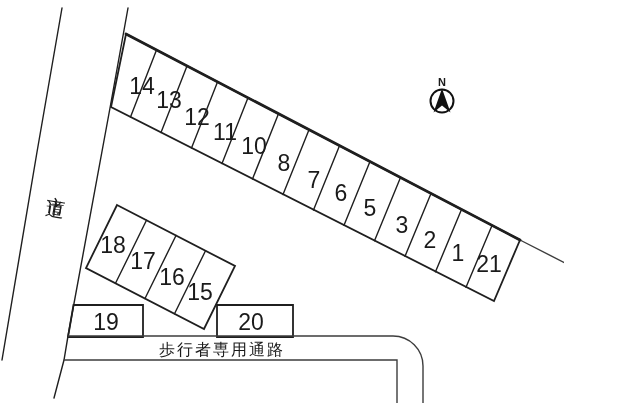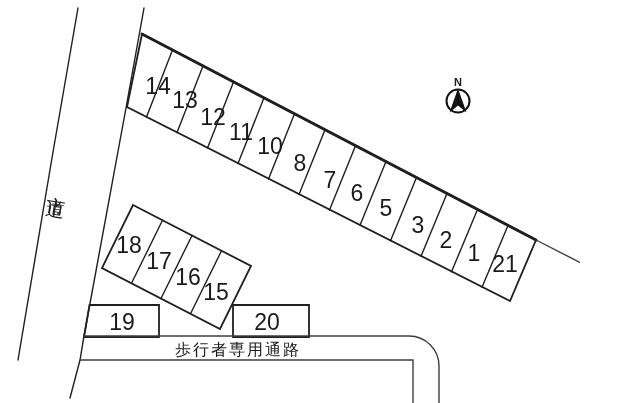--- a/index.html
+++ b/index.html
@@ -2,21 +2,20 @@
 <html><head>
 <meta charset="utf-8">
 <style>
   html,body { margin:0; padding:0; background:#fff; }
   .canvas {
     position:relative;
     width:564px; height:403px;
     background:#ffffff;
     font-family:"Liberation Sans", sans-serif;
     overflow:hidden;
-    padding-left:16px;
   }
   svg { display:block; }
   svg text {
     font-family:"Liberation Sans", sans-serif;
     fill:#1a1a1a;
   }
   .stall-num { font-size:23px; }
   .walkway-text { font-size:16px; letter-spacing:2px; }
   .north-n { font-size:11px; font-weight:bold; }
   .road-label {

